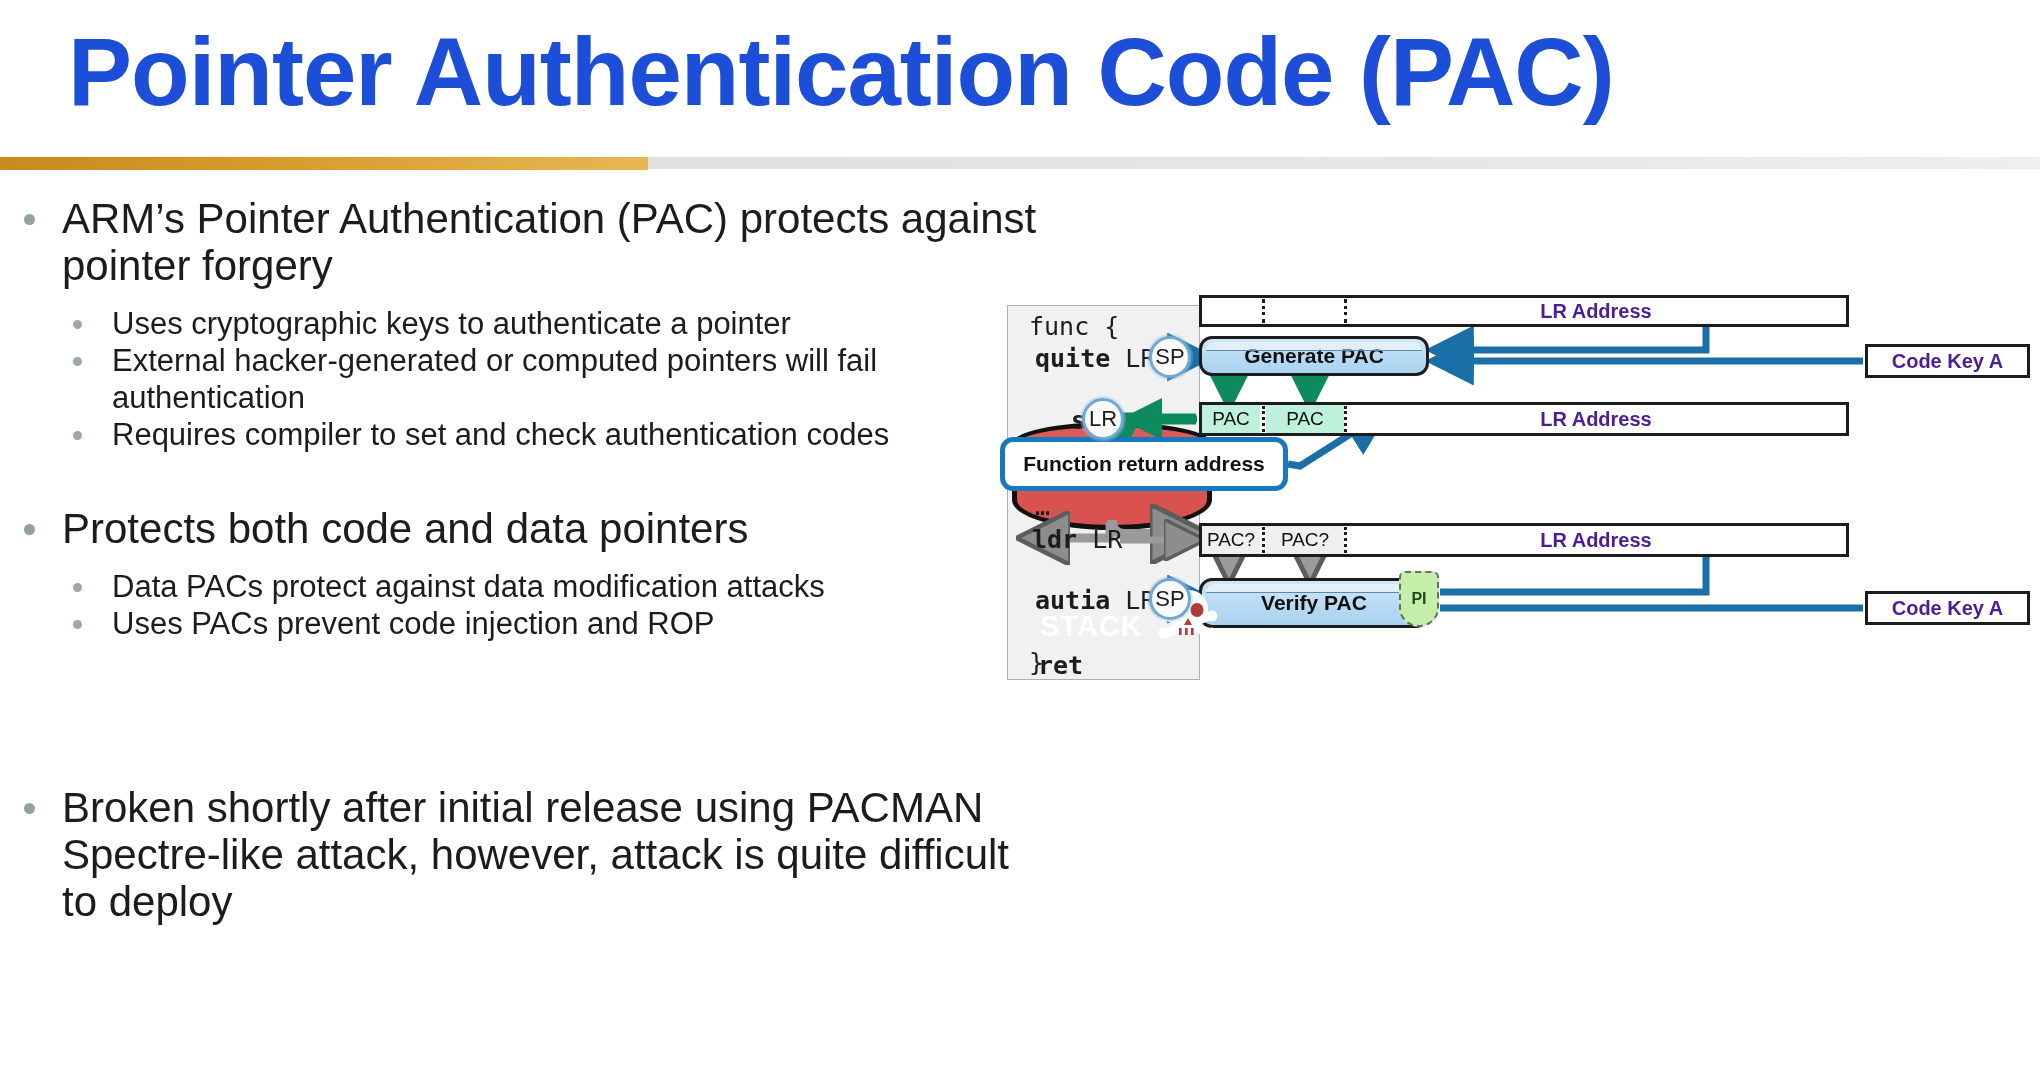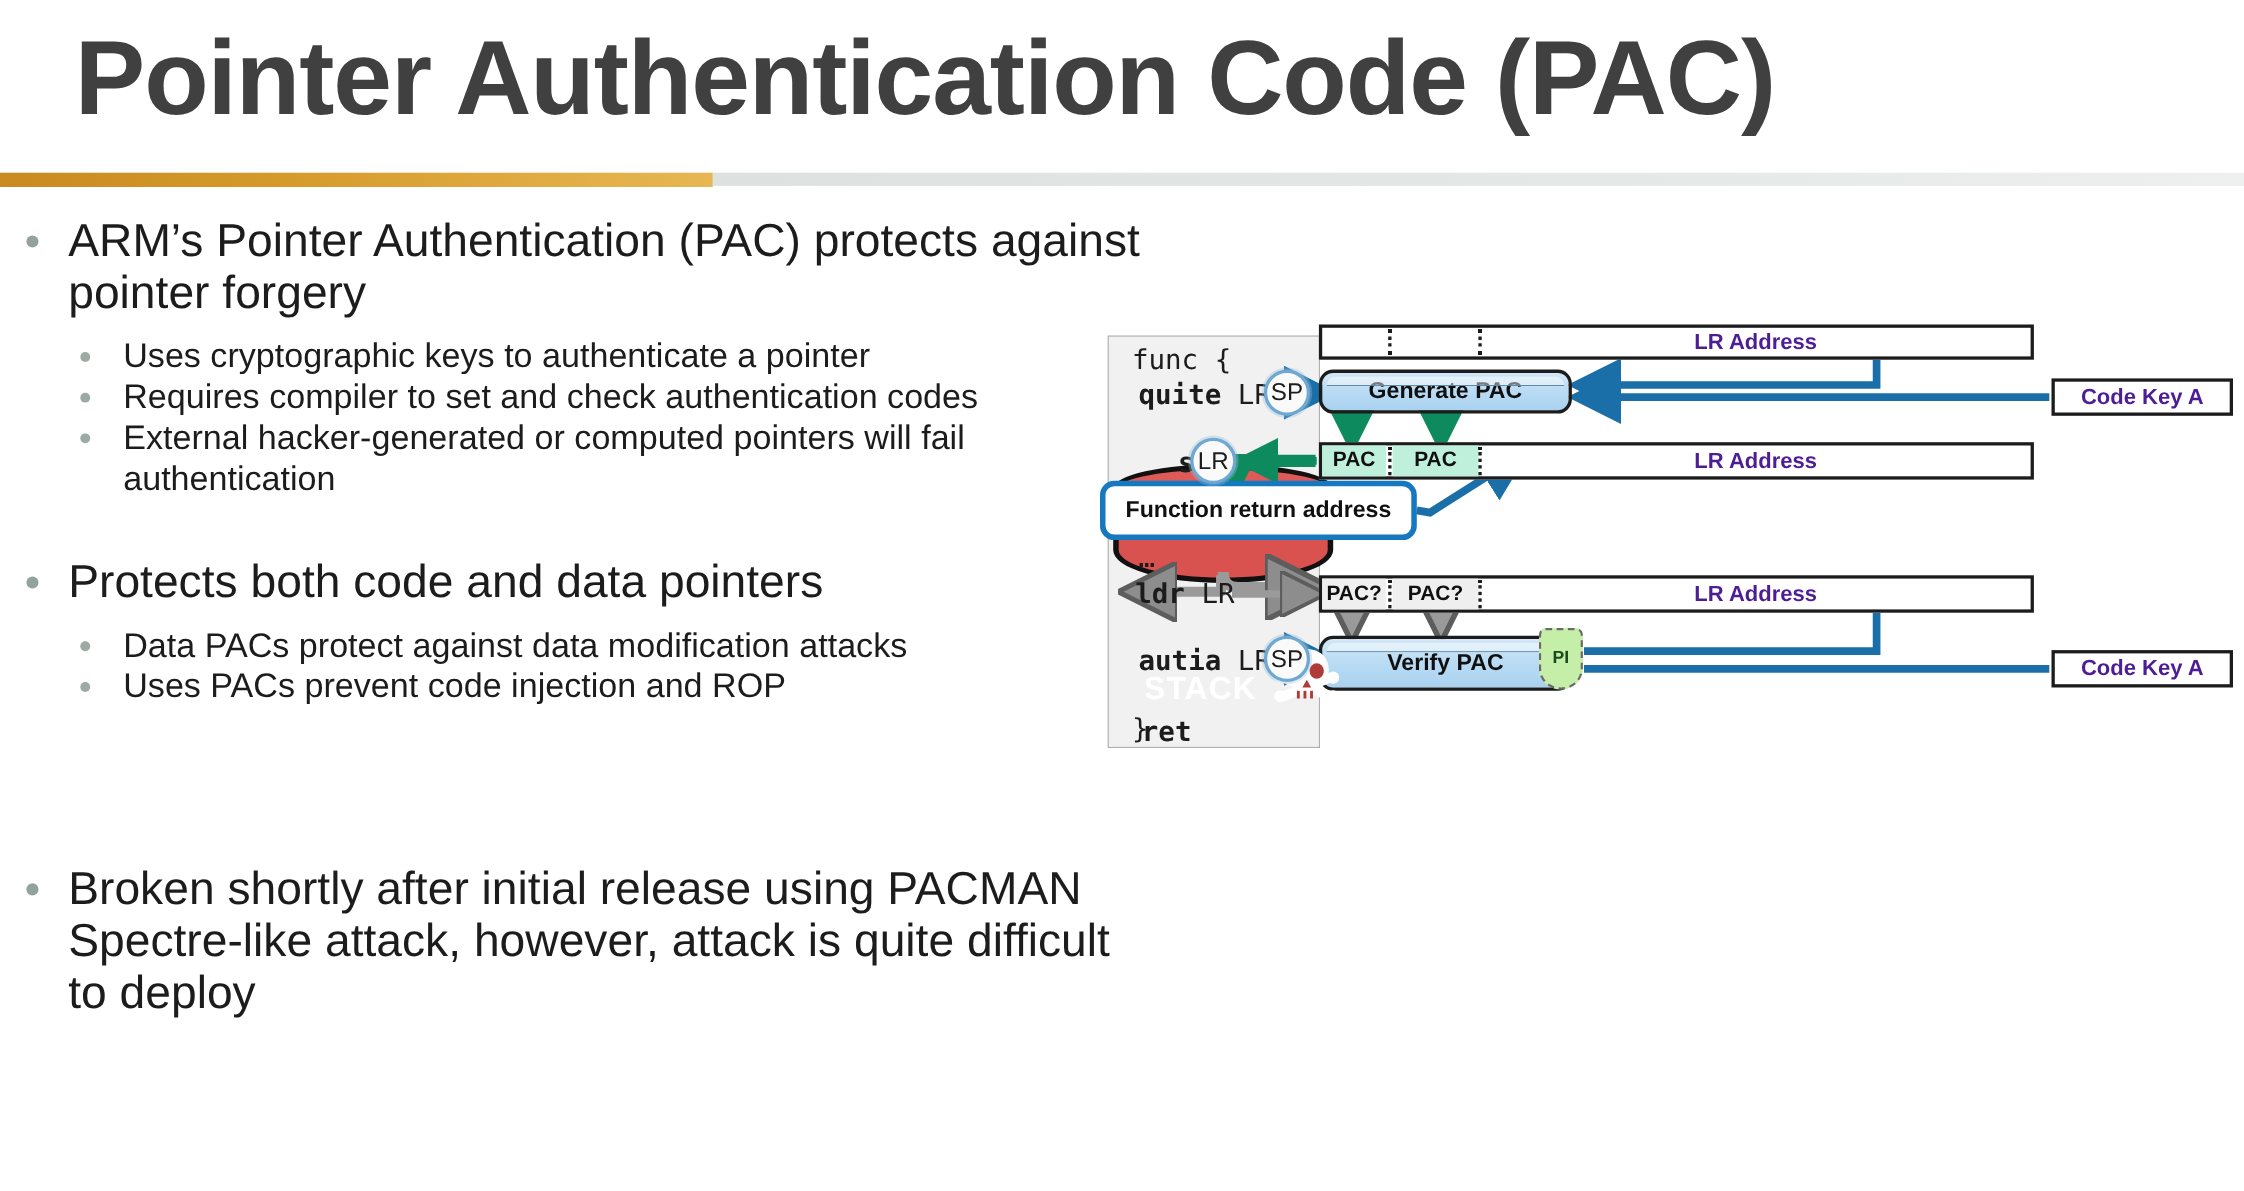--- a/index.html
+++ b/index.html
@@ -17,21 +17,21 @@
   
   .slide-title {
     position: absolute;
     left: 68px; top: 16px;
     width: 1900px;
     font-family: "Liberation Sans", sans-serif;
     font-weight: bold;
     font-size: 96px;
     line-height: 112px;
     letter-spacing: -1px;
-    color: #404040;
+    color: #1d4ed8;
     white-space: nowrap;
   }
   .title-rule {
     position: absolute;
     left: 0; top: 157px;
     width: 2040px; height: 13px;
   }
   .title-rule .gold {
     position: absolute; left: 0; top: 0;
     width: 648px; height: 13px;
@@ -157,21 +157,21 @@
     position: absolute;
     border-left: 3px dotted #1c1c1c;
     z-index: 6;
   }
 
   
   .paccell {
     position: absolute;
     display: flex; align-items: center; justify-content: center;
     font-family: "Liberation Sans", sans-serif;
-    font-weight: bold;
+    font-weight: normal;
     font-size: 19px;
     color: #101010;
     box-sizing: border-box;
     z-index: 6;
   }
   .pac-green { background: #BFF0DB; }
   .pac-grey  { background: #EFEFEF; }
 
   
   .opbox {
@@ -281,25 +281,25 @@
     <span class="dot"></span>
     <span>ARM’s Pointer Authentication (PAC) protects against pointer forgery</span>
   </div>
   <div class="sp-sm"></div>
   <div class="b2">
     <span class="dot"></span>
     <span>Uses cryptographic keys to authenticate a pointer</span>
   </div>
   <div class="b2">
     <span class="dot"></span>
+    <span>External hacker-generated or computed pointers will fail authentication</span>
+  </div>
+  <div class="b2">
+    <span class="dot"></span>
     <span>Requires compiler to set and check authentication codes</span>
-  </div>
-  <div class="b2">
-    <span class="dot"></span>
-    <span>External hacker-generated or computed pointers will fail authentication</span>
   </div>
 
   <div class="sp-lg"></div>
 
   <div class="b1">
     <span class="dot"></span>
     <span>Protects both code and data pointers</span>
   </div>
   <div class="sp-sm"></div>
   <div class="b2">

